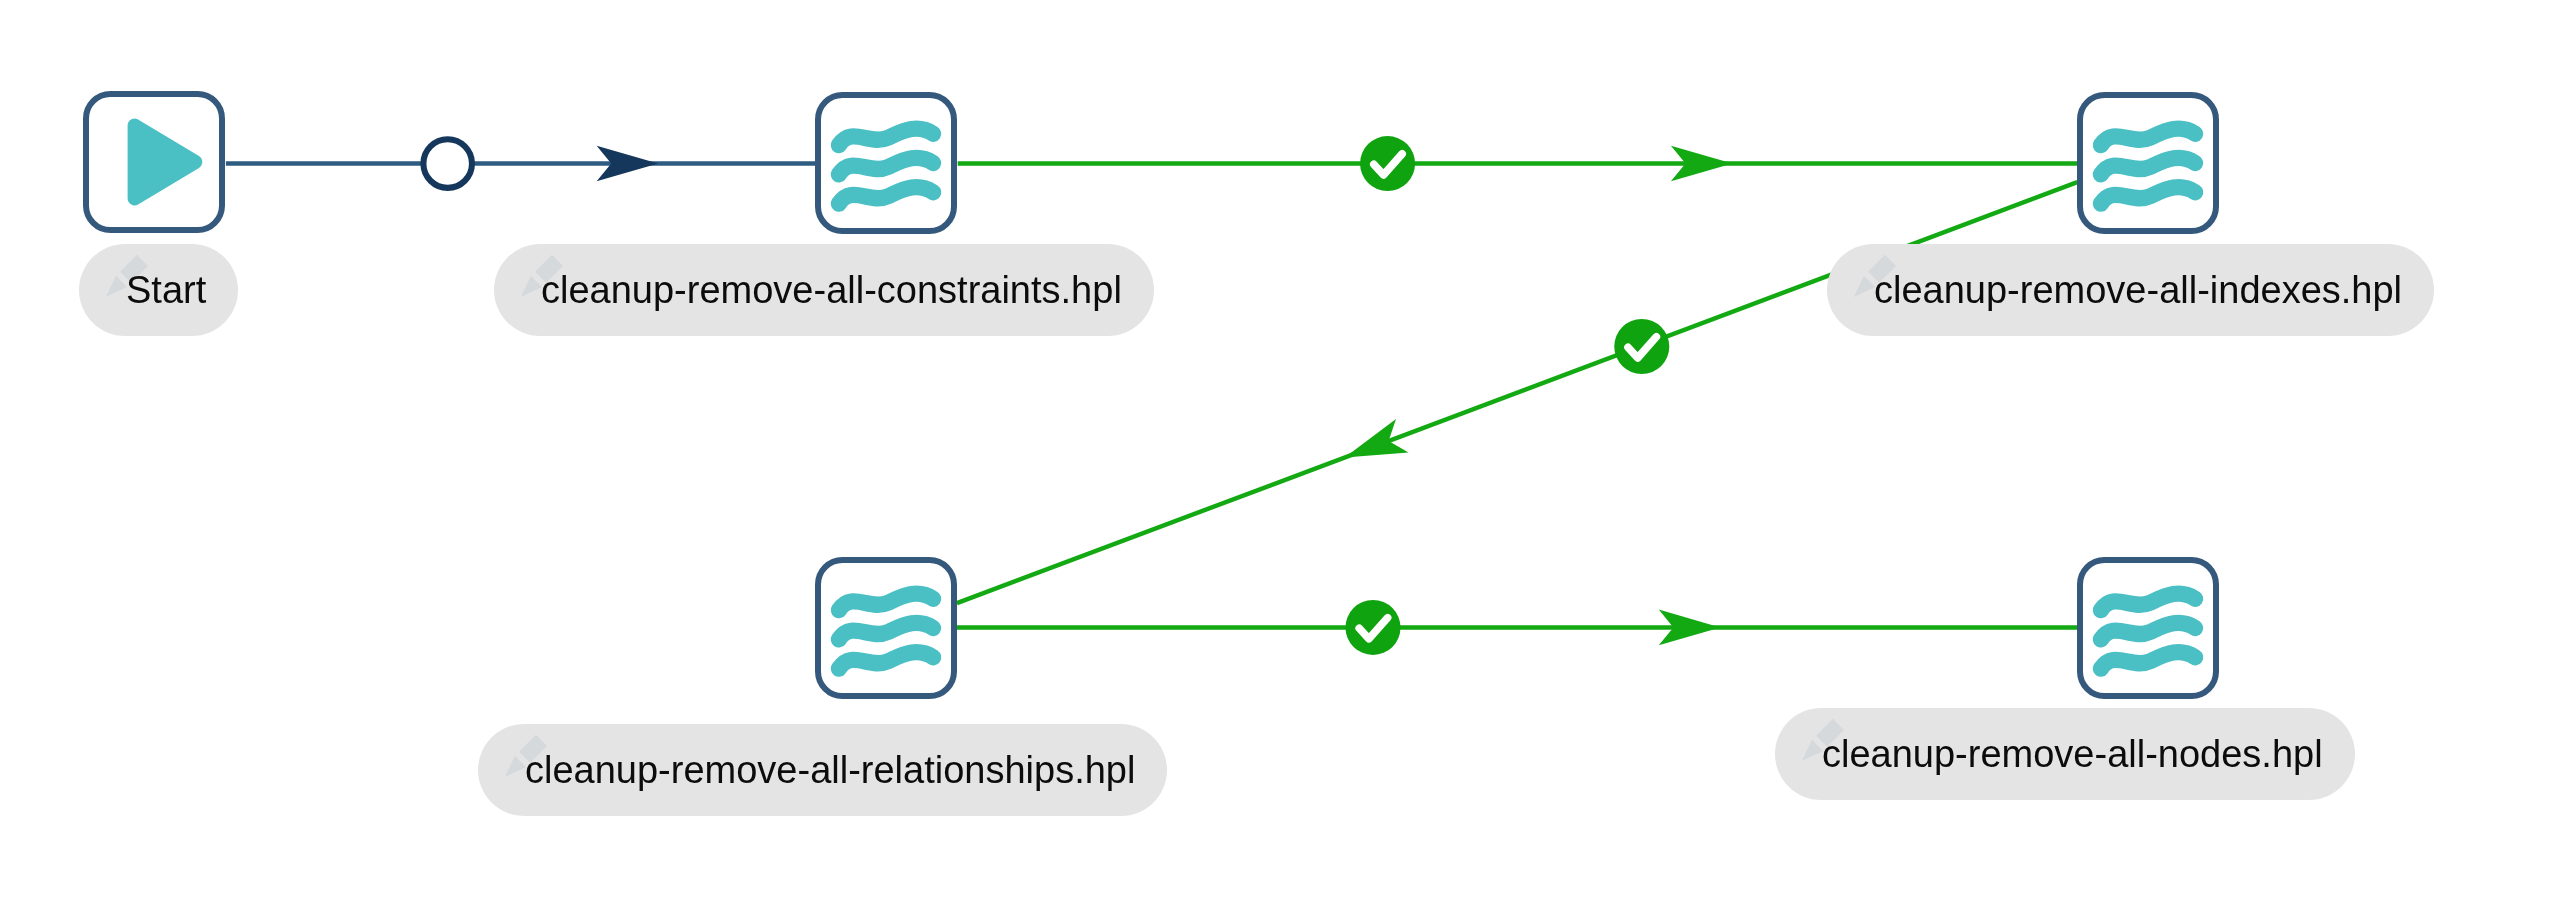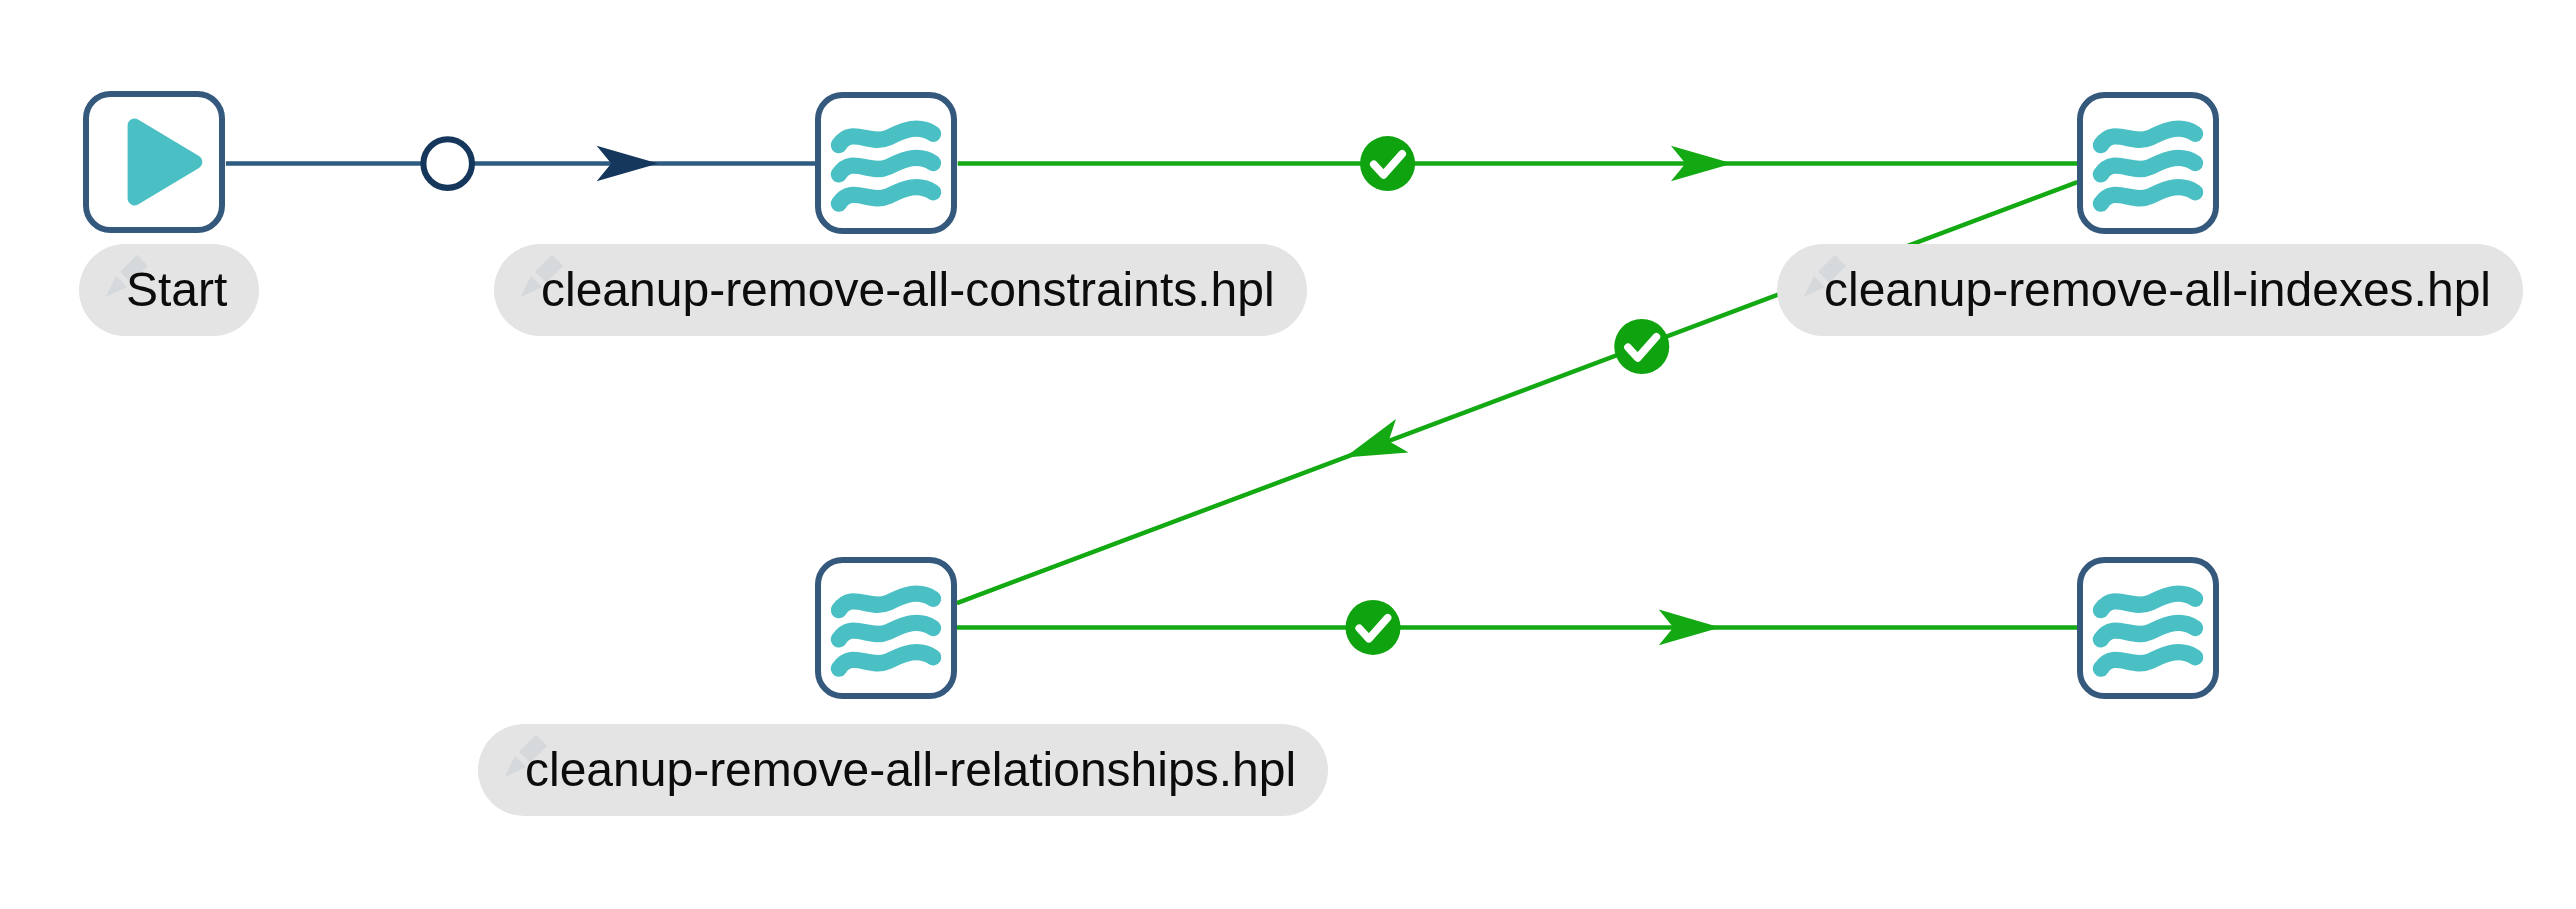--- a/index.html
+++ b/index.html
@@ -19,21 +19,21 @@
     z-index:2;
   }
   .node svg{width:100%;height:100%;display:block;}
   .label{
     position:absolute;height:92px;box-sizing:border-box;
     background:var(--label-bg,#E4E4E5);
     border-radius:46px;
     z-index:3;
     display:flex;align-items:center;
     padding:0 32px 0 47px;
-    font-size:48px;line-height:92px;
+    font-size:38px;line-height:92px;
     color:var(--label-text,#0C0C0C);
     white-space:nowrap;
   }
   .label .pencil{position:absolute;left:11.3px;top:6.5px;width:70px;height:70px;}
   .label span{position:relative;z-index:1;}
 </style>
 </head>
 <body>
 
 <div id="canvas">
@@ -94,21 +94,21 @@
       </svg>
       <span>cleanup-remove-all-constraints.hpl</span>
     </div>
     <div class="node" style="left: 2077px; top: 92px;">
       <svg viewBox="0 0 160 160">
         <path d="M22,58 C38,34 60,59 82,49 C100,41 118,31 138,44" fill="none" stroke="#4BC0C4" stroke-width="20" stroke-linecap="round"></path>
         <path d="M22,94 C38,70 60,95 82,85 C100,77 118,67 138,80" fill="none" stroke="#4BC0C4" stroke-width="20" stroke-linecap="round"></path>
         <path d="M22,130 C38,106 60,131 82,121 C100,113 118,103 138,116" fill="none" stroke="#4BC0C4" stroke-width="20" stroke-linecap="round"></path>
       </svg>
     </div>
-    <div class="label" style="left: 1777px; top: 244px;">
+    <div class="label" style="left: 1827px; top: 244px;">
       <svg class="pencil" viewBox="0 0 24 24">
         <path d="M10.3,7.1 L16.1,1.3 L19.9,5.1 L14.1,10.9 Z" fill="#D6D9DC"></path>
         <path d="M8.9,8.5 L12.7,12.3 L5.4,15.8 Z" fill="#D6D9DC"></path>
       </svg>
       <span>cleanup-remove-all-indexes.hpl</span>
     </div>
     <div class="node" style="left: 815px; top: 557px;">
       <svg viewBox="0 0 160 160">
         <path d="M22,58 C38,34 60,59 82,49 C100,41 118,31 138,44" fill="none" stroke="#4BC0C4" stroke-width="20" stroke-linecap="round"></path>
         <path d="M22,94 C38,70 60,95 82,85 C100,77 118,67 138,80" fill="none" stroke="#4BC0C4" stroke-width="20" stroke-linecap="round"></path>
@@ -122,14 +122,21 @@
       </svg>
       <span>cleanup-remove-all-relationships.hpl</span>
     </div>
     <div class="node" style="left: 2077px; top: 557px;">
       <svg viewBox="0 0 160 160">
         <path d="M22,58 C38,34 60,59 82,49 C100,41 118,31 138,44" fill="none" stroke="#4BC0C4" stroke-width="20" stroke-linecap="round"></path>
         <path d="M22,94 C38,70 60,95 82,85 C100,77 118,67 138,80" fill="none" stroke="#4BC0C4" stroke-width="20" stroke-linecap="round"></path>
         <path d="M22,130 C38,106 60,131 82,121 C100,113 118,103 138,116" fill="none" stroke="#4BC0C4" stroke-width="20" stroke-linecap="round"></path>
       </svg>
     </div>
+    <div class="label" style="left: 1775px; top: 708px;">
+      <svg class="pencil" viewBox="0 0 24 24">
+        <path d="M10.3,7.1 L16.1,1.3 L19.9,5.1 L14.1,10.9 Z" fill="#D6D9DC"></path>
+        <path d="M8.9,8.5 L12.7,12.3 L5.4,15.8 Z" fill="#D6D9DC"></path>
+      </svg>
+      <span>cleanup-remove-all-nodes.hpl</span>
+    </div>
   </div>
 
 
 </body></html>

